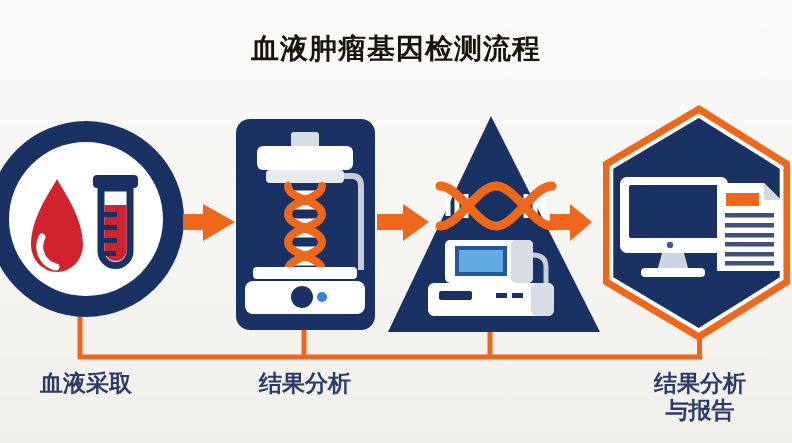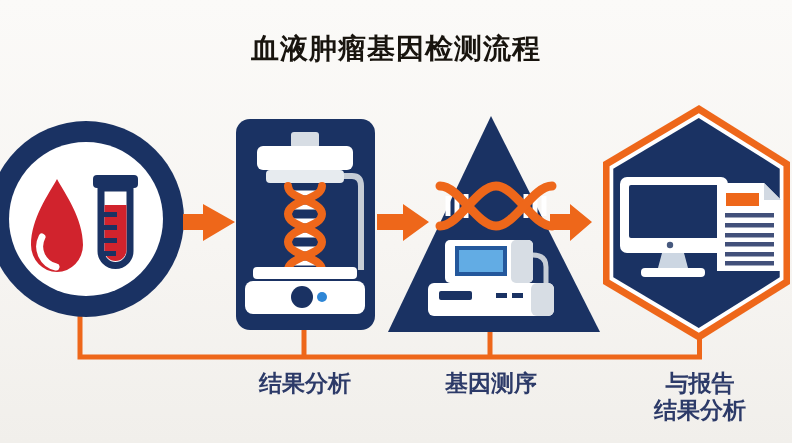--- a/index.html
+++ b/index.html
@@ -135,20 +135,20 @@
           <rect x="725" y="223" width="49" height="4.5"></rect>
           <rect x="725" y="233" width="49" height="4.5"></rect>
           <rect x="725" y="242" width="49" height="4.5"></rect>
           <rect x="725" y="252" width="49" height="4.5"></rect>
           <rect x="725" y="261" width="49" height="4.5"></rect>
         </g>
       </g>
     </g>
   </svg>
 
+  <div class="step-label" style="left:86px">血液采取</div>
   <div class="step-label" style="left:305px">结果分析</div>
-  <div class="step-label" style="left:491px">基因测序</div>
   <div class="step-label" style="left:700px">
+    <span style="display:block">结果分析</span>
     <span style="display:block">与报告</span>
-    <span style="display:block">结果分析</span>
   </div>
 
 </div>
 
 </body></html>

